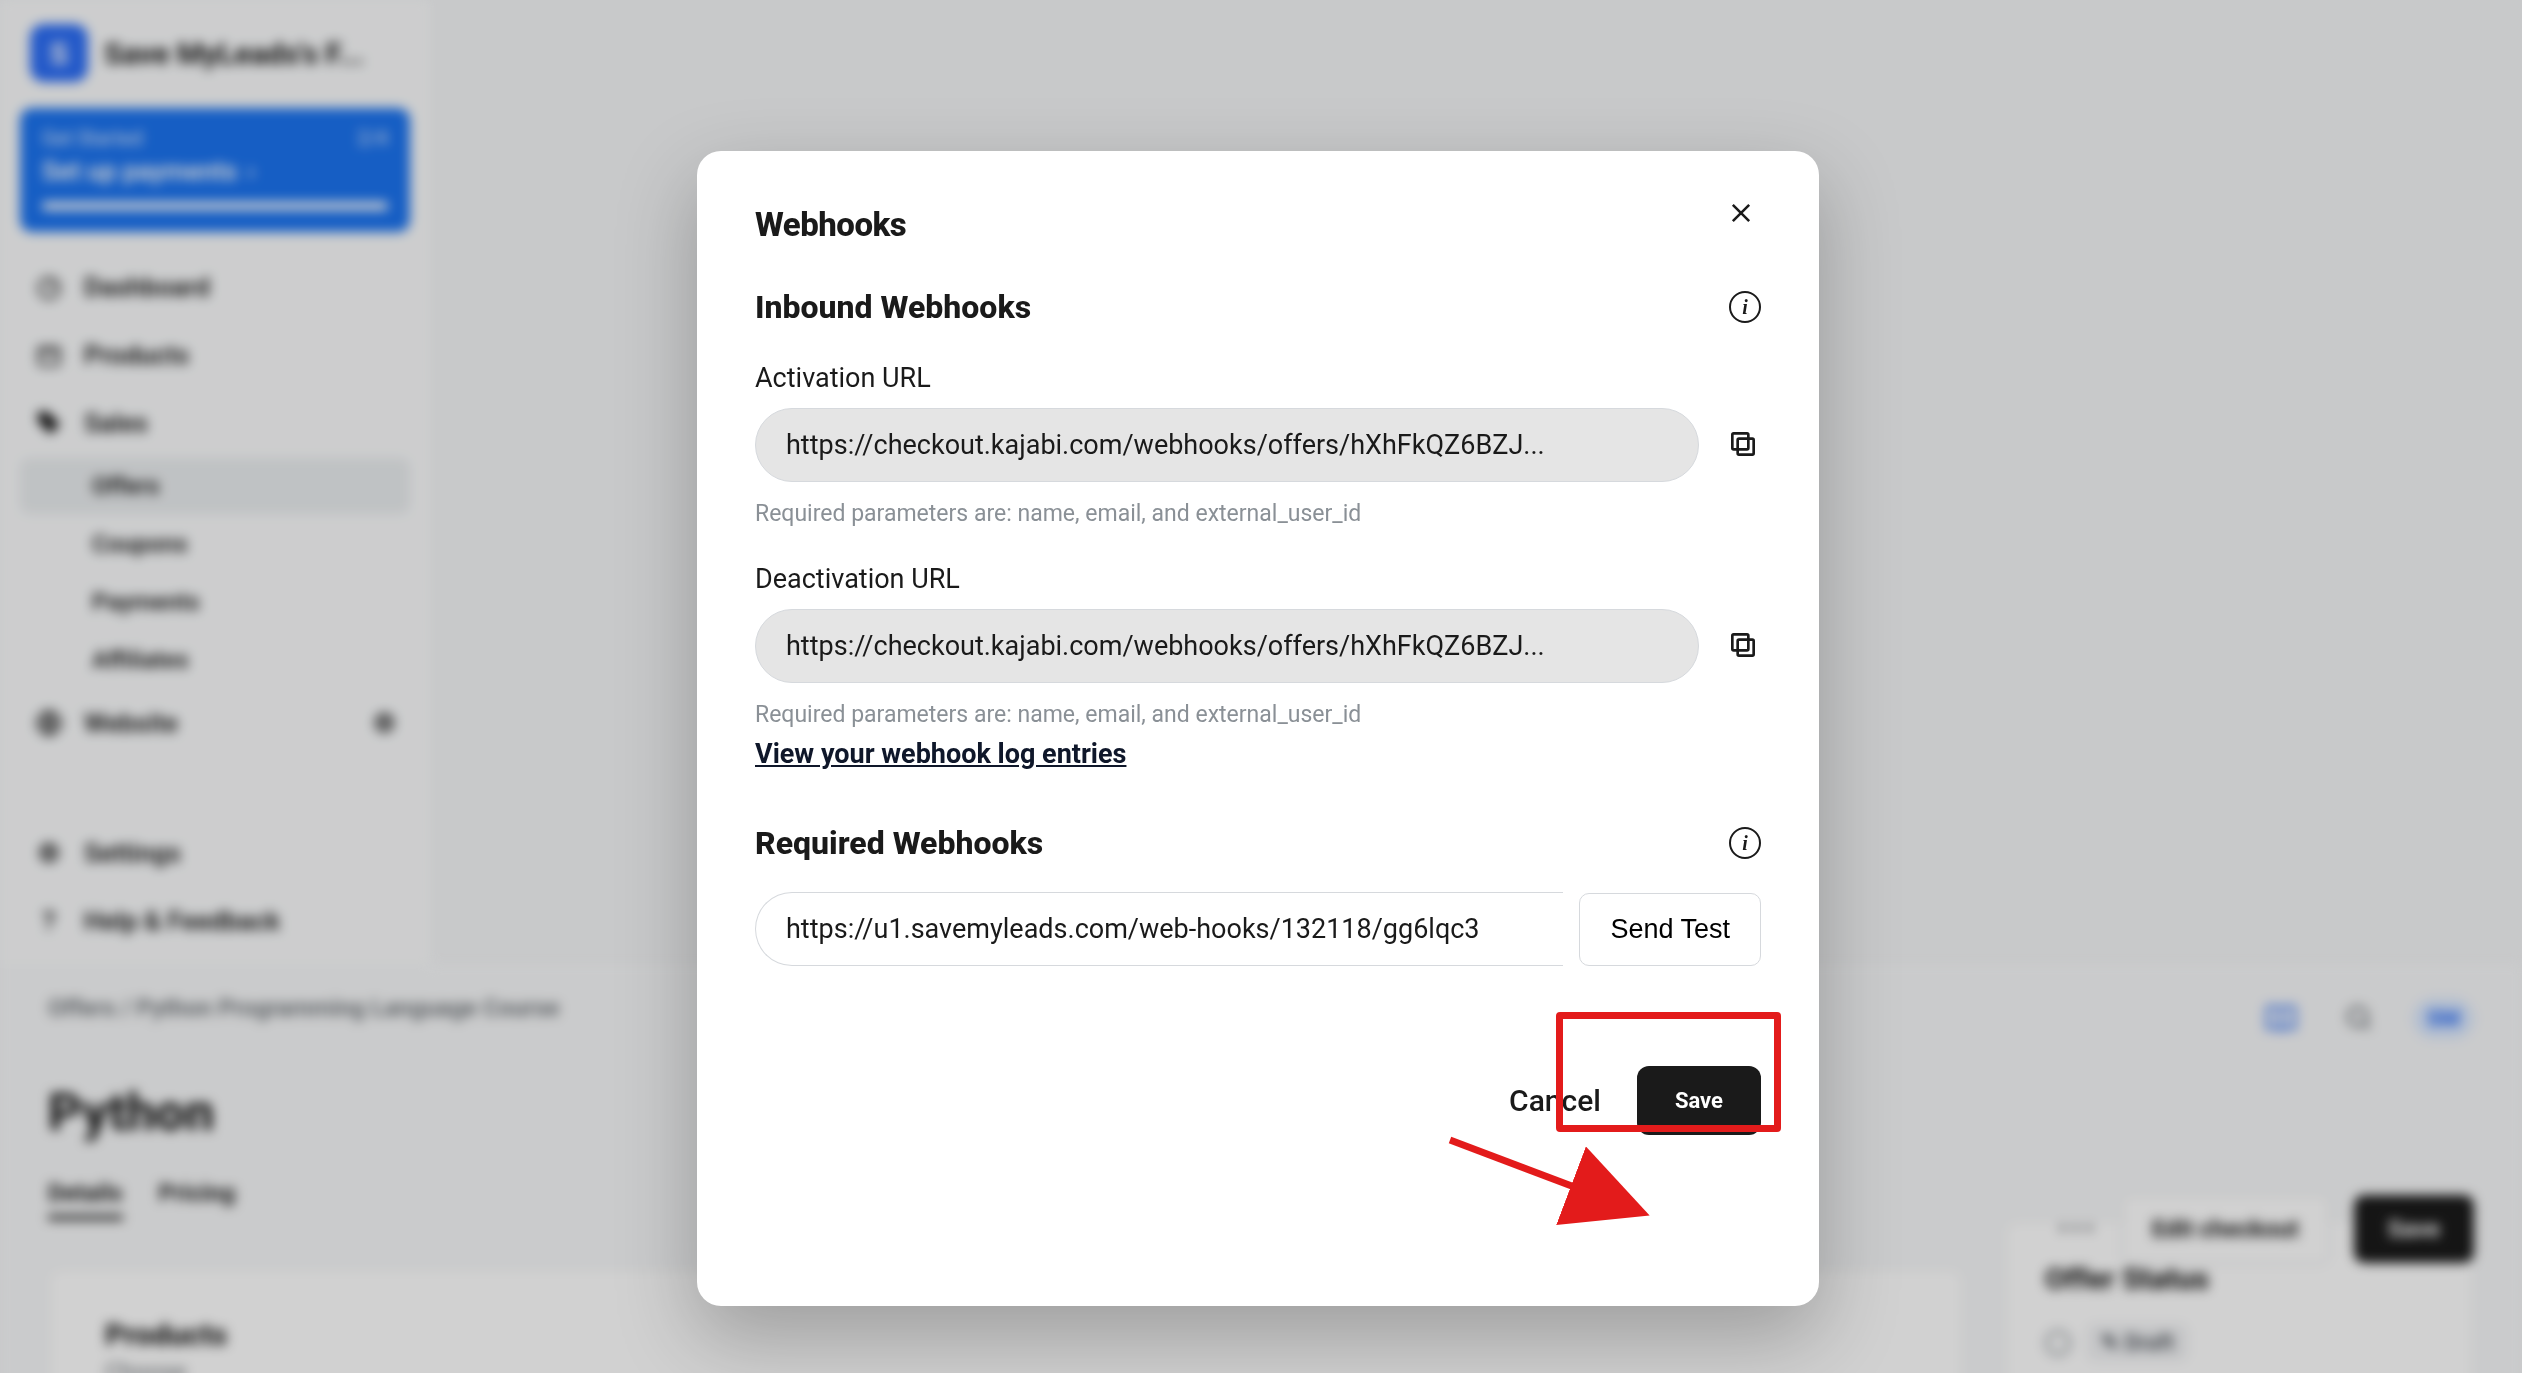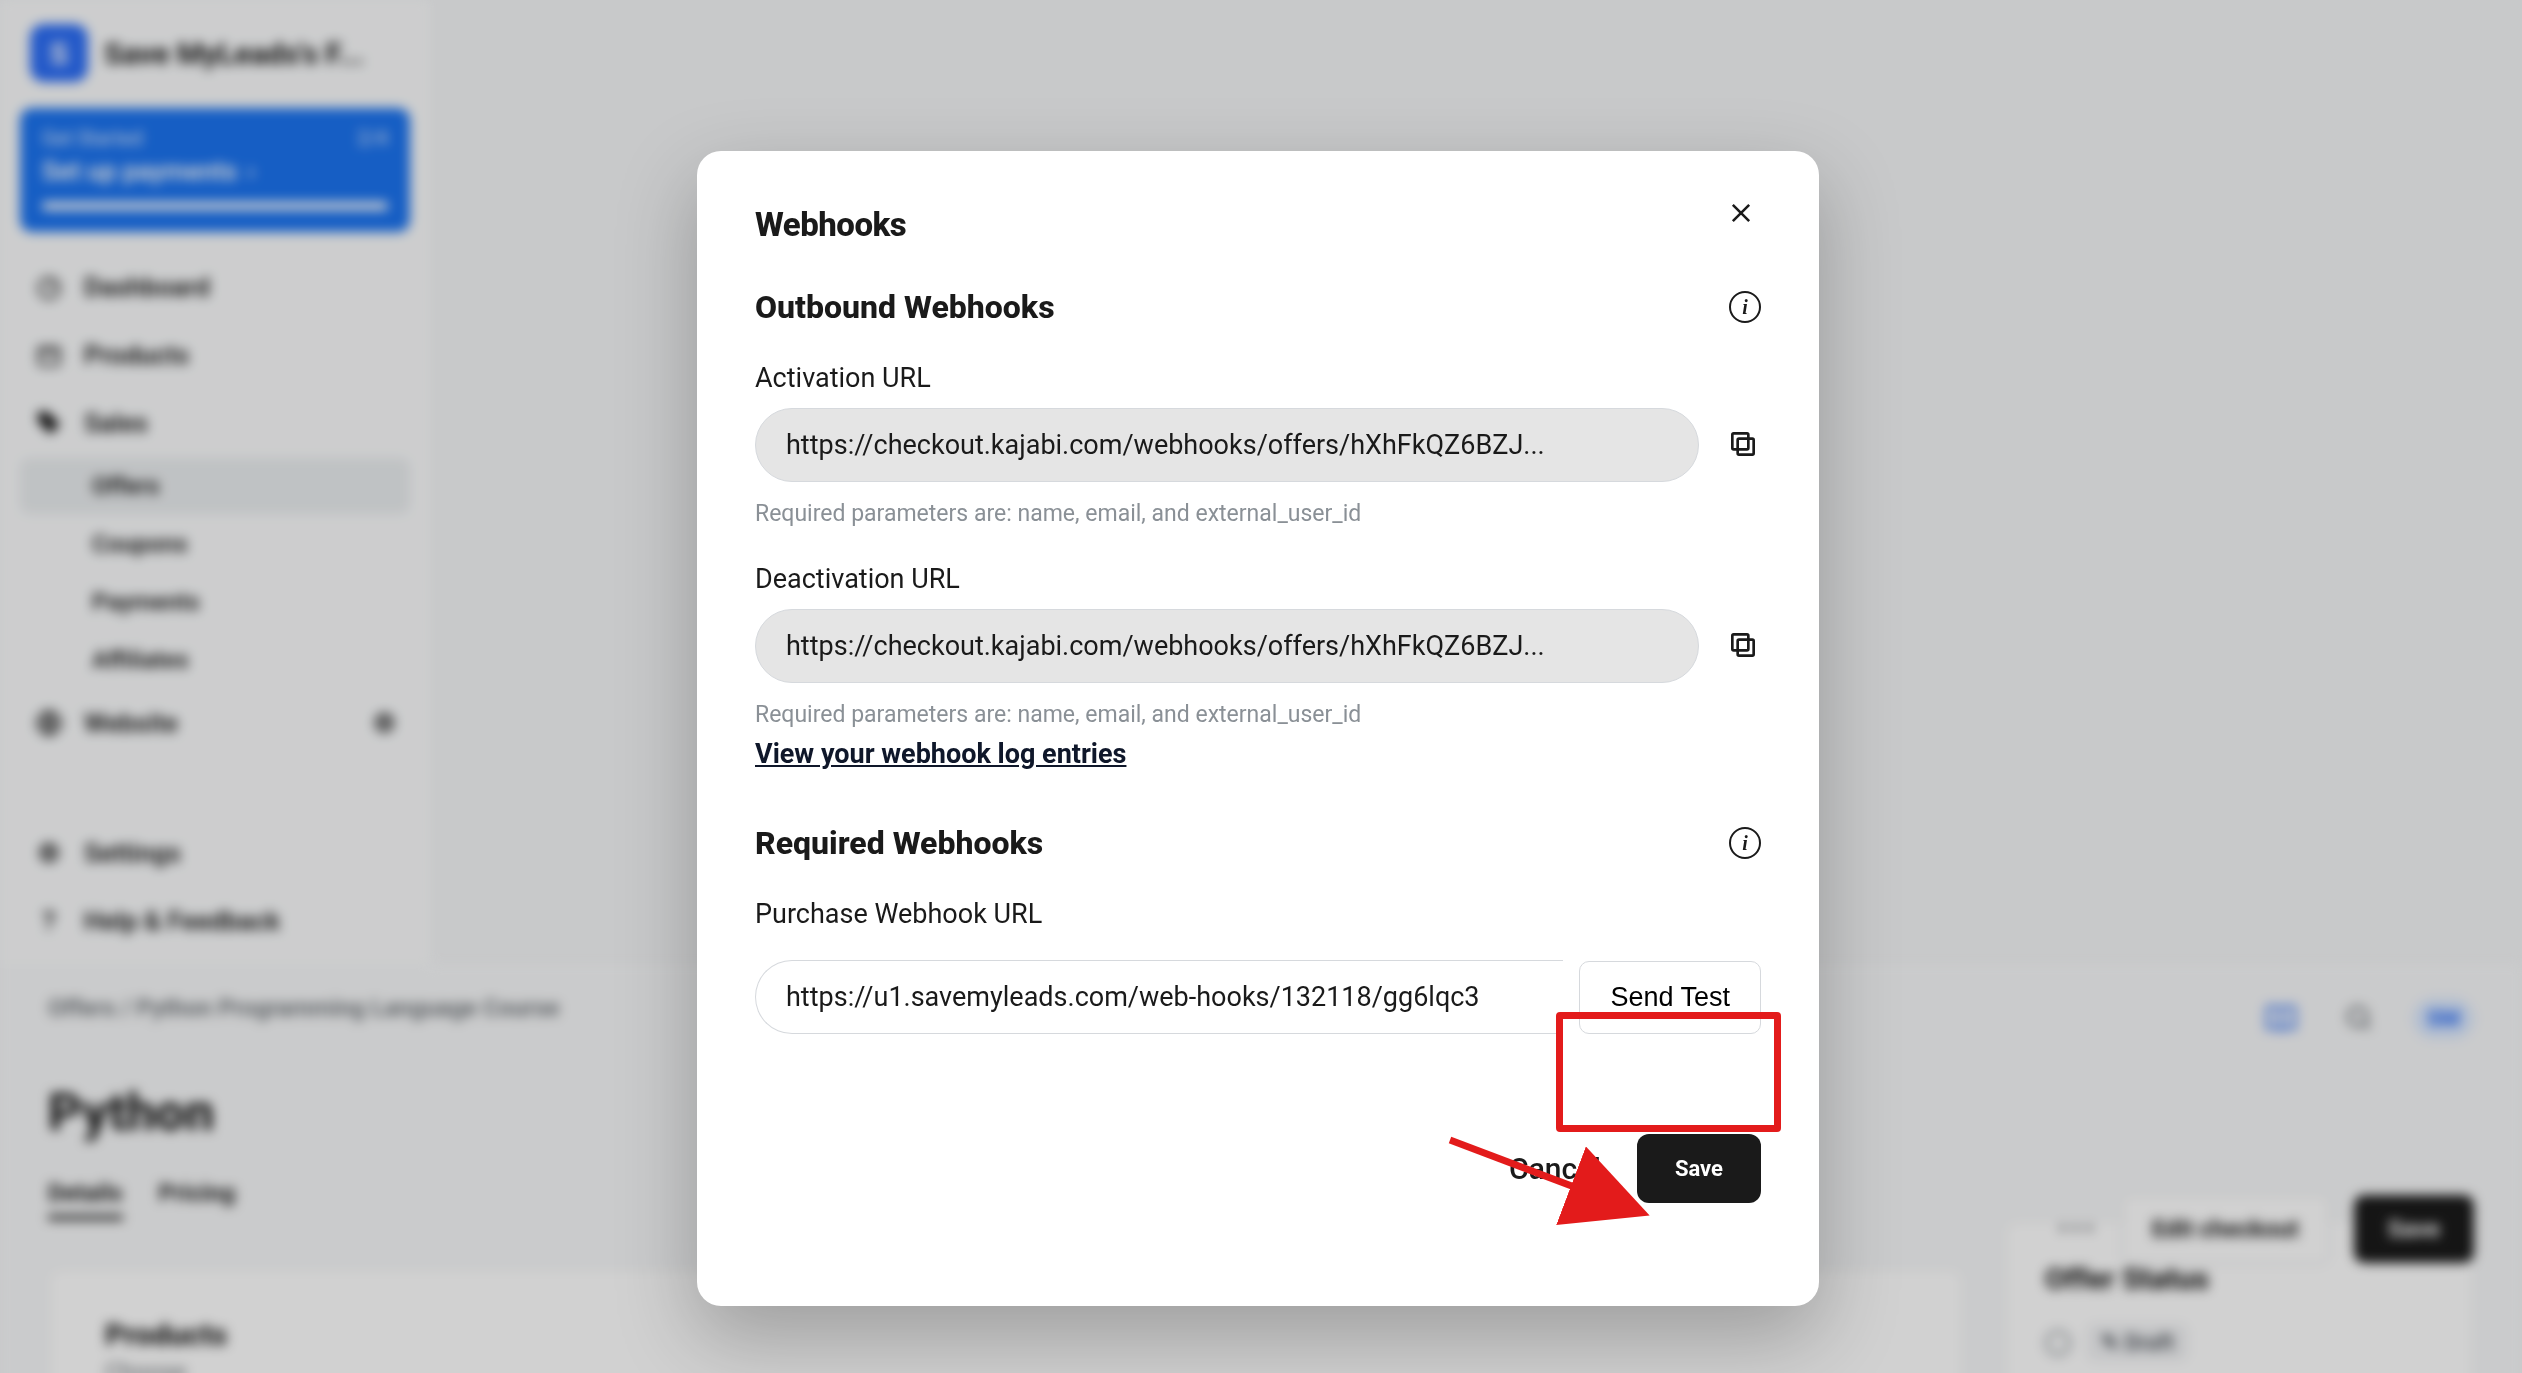--- a/index.html
+++ b/index.html
@@ -215,21 +215,21 @@
 
   <div class="modal">
     <h1>Webhooks</h1>
     <div class="close">
       <svg viewBox="0 0 24 24" fill="none" stroke="#1a1a1a" stroke-width="2.2">
           <path d="M5 5l14 14M19 5L5 19"></path>
         </svg>
     </div>
 
     <div class="section-head">
-      <h2>Outbound Webhooks</h2>
+      <h2>Inbound Webhooks</h2>
       <div class="info-icon">i</div>
     </div>
 
     <div class="fld-label">Activation URL</div>
     <div class="fld-row">
       <div class="input-wrap">https://checkout.kajabi.com/webhooks/offers/hXhFkQZ6BZJ...</div>
       <div class="copy-icon">
         <svg viewBox="0 0 24 24" width="32" height="32" fill="none" stroke="#1a1a1a" stroke-width="2">
             <rect x="8" y="8" width="12" height="12" rx="1"></rect>
             <rect x="4" y="4" width="12" height="12" rx="1"></rect>
@@ -249,21 +249,20 @@
       </div>
     </div>
     <div class="hint">Required parameters are: name, email, and external_user_id</div>
     <a class="loglink">View your webhook log entries</a>
 
     <div class="section-head" style="margin-top:54px">
       <h2>Required Webhooks</h2>
       <div class="info-icon">i</div>
     </div>
 
-    <div class="fld-label">Purchase Webhook URL</div>
     <div class="purchase-row">
       <div class="purchase-input">https://u1.savemyleads.com/web-hooks/132118/gg6lqc3</div>
       <button class="sendtest">Send Test</button>
     </div>
 
     <div class="modal-actions">
       <span class="cancel">Cancel</span>
       <span class="savebtn2">Save</span>
     </div>
   </div>

